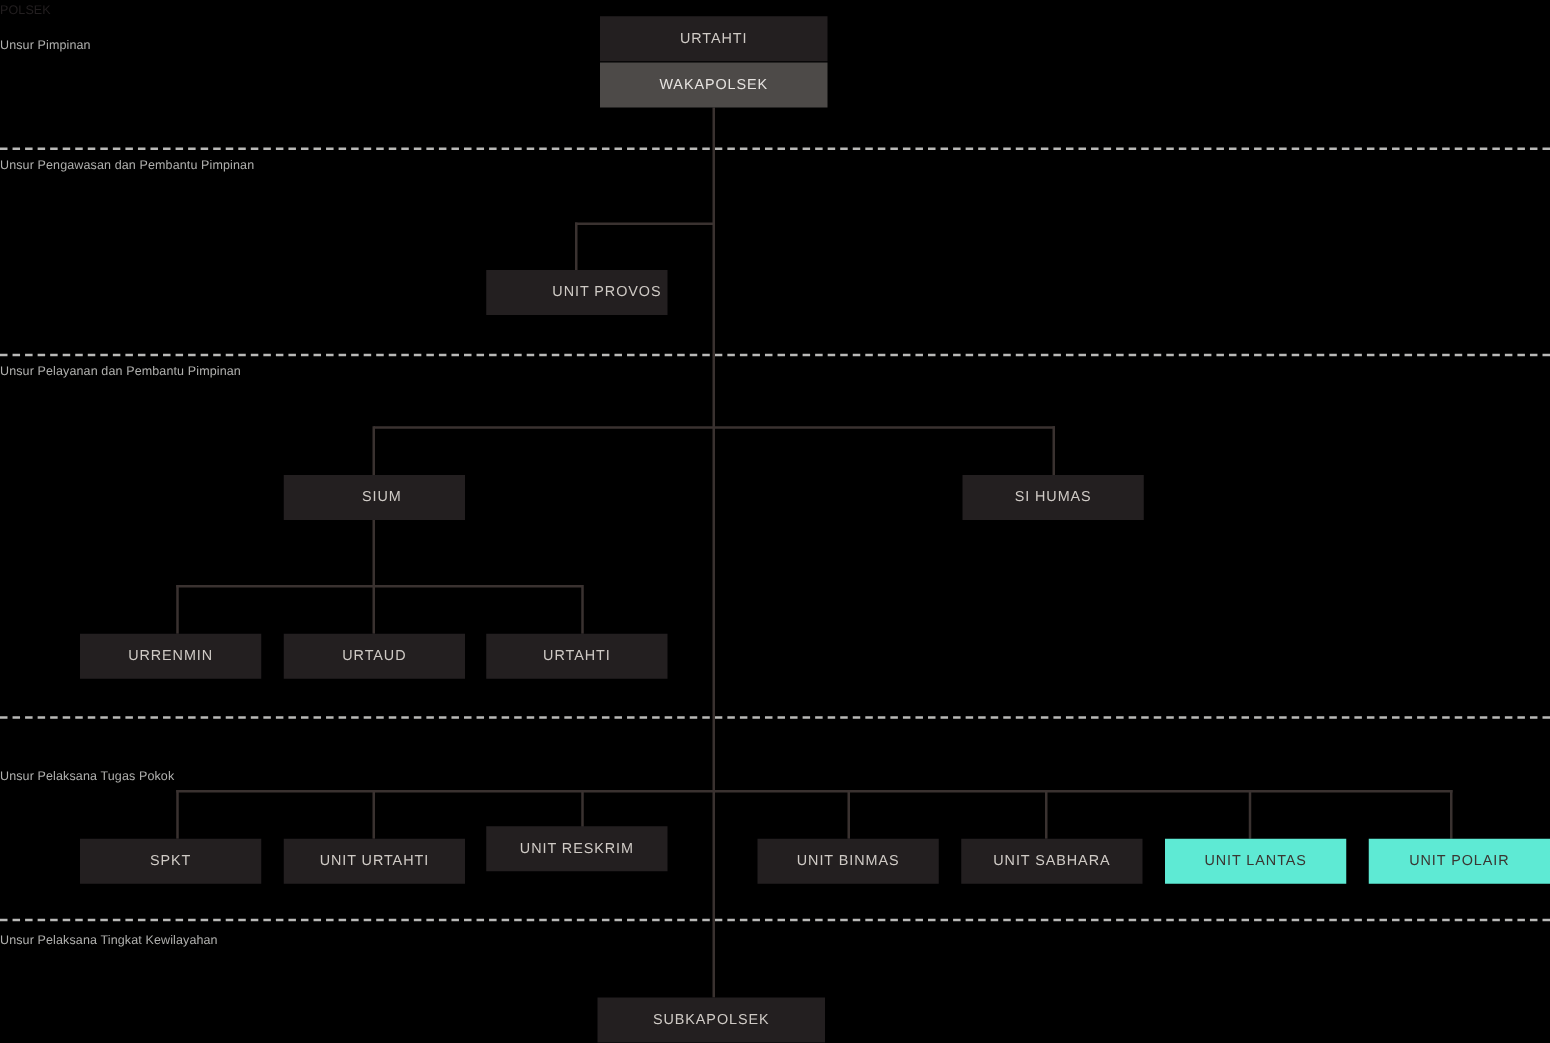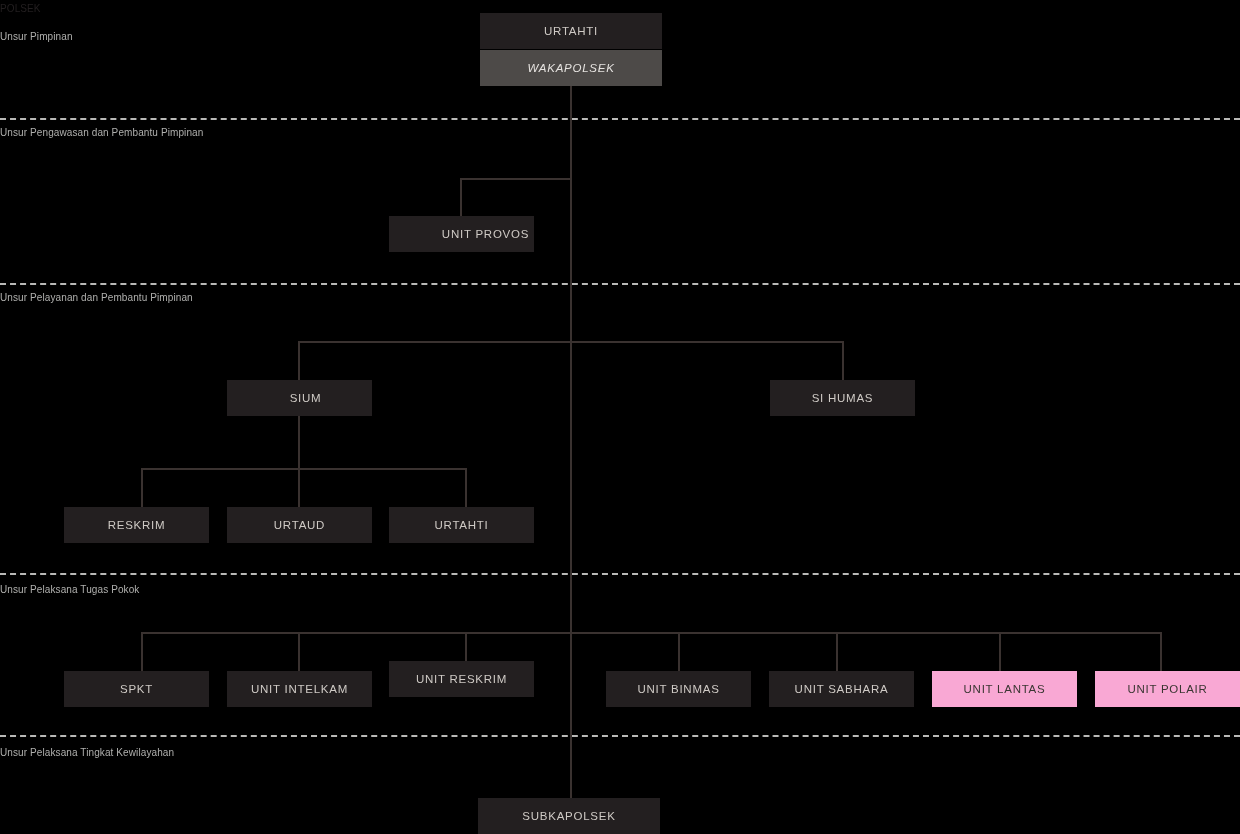--- a/index.html
+++ b/index.html
@@ -30,36 +30,36 @@
 
   
   .node{
     position:absolute;box-sizing:border-box;
     display:flex;align-items:center;justify-content:center;
     font-size:11.5px;letter-spacing:.75px;
     color:#cfcac5;background:#231f20;
     text-align:center;line-height:1.1;
   }
   .node.mid{background:#4d4a48;color:#e6e3e0;}
-  .node.light{background:#f9a8d4;color:#3a3632;}
+  .node.light{background:#5eead4;color:#3a3632;}
 </style>
 </head>
 <body>
 
 <div class="stage">
 
   <div class="section-label dark" style="top:3px;">POLSEK</div>
 
   <div class="section-label" style="top:31px;">Unsur Pimpinan</div>
 
   <div class="section-label" style="top:127px;">Unsur Pengawasan dan Pembantu Pimpinan</div>
 
   <div class="section-label" style="top:292px;">Unsur Pelayanan dan Pembantu Pimpinan</div>
 
-  <div class="section-label" style="top:584px;">Unsur Pelaksana Tugas Pokok</div>
+  <div class="section-label" style="top:616px;">Unsur Pelaksana Tugas Pokok</div>
 
   <div class="section-label" style="top:747px;">Unsur Pelaksana Tingkat Kewilayahan</div>
 
   <div class="divider" style="top:118px;"></div>
   <div class="divider" style="top:283px;"></div>
   <div class="divider" style="top:573px;"></div>
   <div class="divider" style="top:735px;"></div>
 
   <div class="vline" style="left:570px;top:86px;height:712px;"></div>
 
@@ -80,37 +80,37 @@
   <div class="vline" style="left:141px;top:632px;height:39px;"></div>
   <div class="vline" style="left:298px;top:632px;height:39px;"></div>
   <div class="vline" style="left:465px;top:632px;height:39px;"></div>
   <div class="vline" style="left:678px;top:632px;height:39px;"></div>
   <div class="vline" style="left:836px;top:632px;height:39px;"></div>
   <div class="vline" style="left:999px;top:632px;height:39px;"></div>
   <div class="vline" style="left:1160px;top:632px;height:39px;"></div>
 
   <div class="node" style="left:480px;top:13px;width:182px;height:36px;">URTAHTI</div>
 
-  <div class="node mid" style="left:480px;top:50px;width:182px;height:36px;font-style:italic;">WAKAPOLSEK</div>
+  <div class="node mid" style="left:480px;top:50px;width:182px;height:36px;">WAKAPOLSEK</div>
 
   <div class="node" style="left:389px;top:216px;width:145px;height:36px;padding-left:48px;">UNIT PROVOS</div>
 
   <div class="node" style="left:227px;top:380px;width:145px;height:36px;padding-left:12px;">SIUM</div>
 
   <div class="node" style="left:770px;top:380px;width:145px;height:36px;">SI HUMAS</div>
 
-  <div class="node" style="left:64px;top:507px;width:145px;height:36px;">RESKRIM</div>
+  <div class="node" style="left:64px;top:507px;width:145px;height:36px;">URRENMIN</div>
 
   <div class="node" style="left:227px;top:507px;width:145px;height:36px;">URTAUD</div>
 
   <div class="node" style="left:389px;top:507px;width:145px;height:36px;">URTAHTI</div>
 
   <div class="node" style="left:64px;top:671px;width:145px;height:36px;">SPKT</div>
 
-  <div class="node" style="left:227px;top:671px;width:145px;height:36px;">UNIT INTELKAM</div>
+  <div class="node" style="left:227px;top:671px;width:145px;height:36px;">UNIT URTAHTI</div>
 
   <div class="node" style="left:389px;top:661px;width:145px;height:36px;">UNIT RESKRIM</div>
 
   <div class="node" style="left:606px;top:671px;width:145px;height:36px;">UNIT BINMAS</div>
 
   <div class="node" style="left:769px;top:671px;width:145px;height:36px;">UNIT SABHARA</div>
 
   <div class="node light" style="left:932px;top:671px;width:145px;height:36px;">UNIT LANTAS</div>
 
   <div class="node light" style="left:1095px;top:671px;width:145px;height:36px;">UNIT POLAIR</div>

